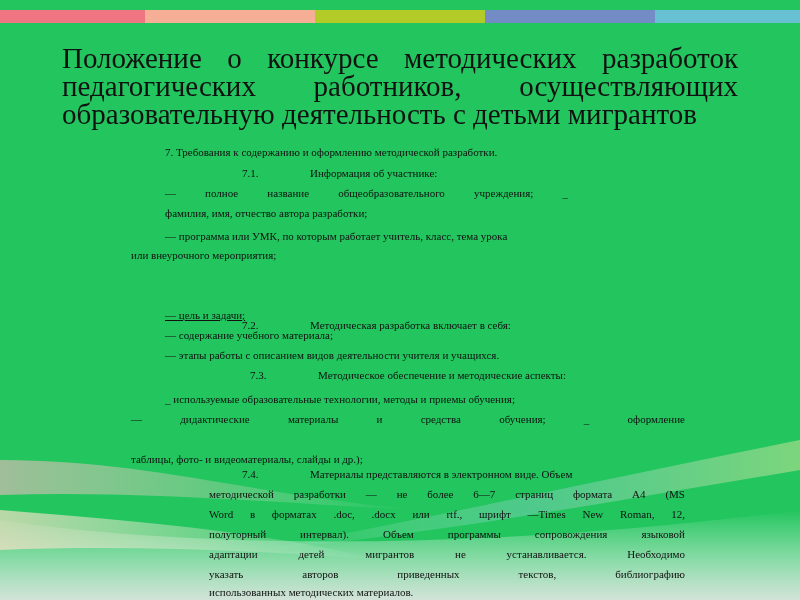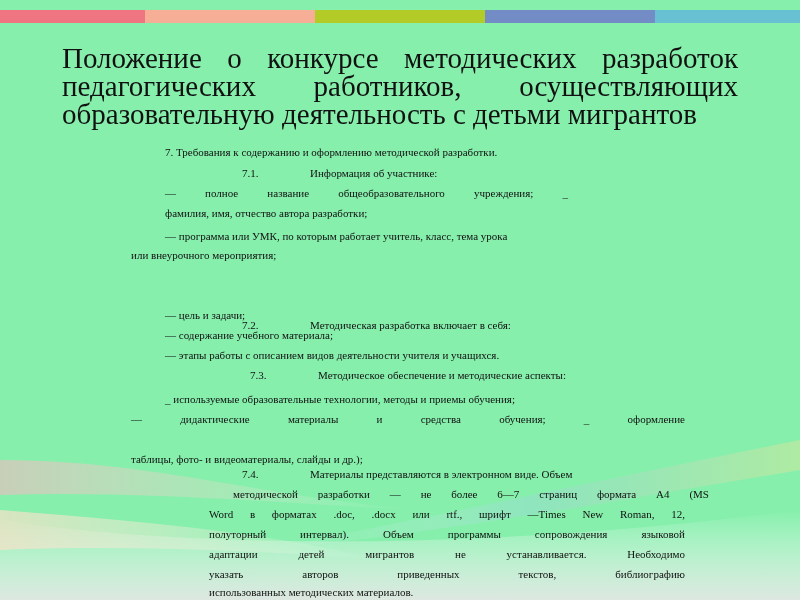--- a/index.html
+++ b/index.html
@@ -12,21 +12,21 @@
     }
     body {
       position: relative;
       font-family: "Liberation Serif", "DejaVu Serif", serif;
       color: #111111;
     }
     .slide {
       position: absolute;
       left: 0; top: 0;
       width: 800px; height: 600px;
-      background: #86efac;
+      background: #22c55e;
       overflow: hidden;
     }
     
     .color-bar {
       position: absolute;
       left: 0; top: 10px;
       width: 800px; height: 13px;
       display: flex;
     }
     .color-bar .seg { height: 100%; }
@@ -129,34 +129,34 @@
       <span class="num">7.1.</span><span>Информация об участнике:</span>
     </div>
     <div class="ln just" style="left:165px;top:183px;width:403px;">— полное название общеобразовательного учреждения; _</div>
     <div class="ln" style="left:165px;top:203px;">фамилия, имя, отчество автора разработки;</div>
     <div class="ln" style="left:165px;top:226px;">— программа или УМК, по которым работает учитель, класс, тема урока</div>
     <div class="ln" style="left:131px;top:245px;">или внеурочного мероприятия;</div>
 
     <div class="ln" style="left:242px;top:285px;margin-top:30px;">
       <span class="num">7.2.</span><span>Методическая разработка включает в себя:</span>
     </div>
-    <div class="ln" style="left:165px;top:305px;">— цель и задачи;</div>
+    <div class="ln" style="left:165px;top:305px;text-decoration:underline;">— цель и задачи;</div>
     <div class="ln" style="left:165px;top:325px;">— содержание учебного материала;</div>
     <div class="ln" style="left:165px;top:345px;">— этапы работы с описанием видов деятельности учителя и учащихся.</div>
 
     <div class="ln" style="left:242px;top:365px;margin-left:8px;">
       <span class="num">7.3.</span><span>Методическое обеспечение и методические аспекты:</span>
     </div>
     <div class="ln" style="left:165px;top:389px;">_ используемые образовательные технологии, методы и приемы обучения;</div>
     <div class="ln just" style="left:131px;top:409px;width:554px;">— дидактические материалы и средства обучения; _ оформление</div>
     <div class="ln" style="left:131px;top:449px;">таблицы, фото- и видеоматериалы, слайды и др.);</div>
 
     <div class="ln" style="left:242px;top:464px;">
       <span class="num">7.4.</span><span>Материалы представляются в электронном виде. Объем</span>
     </div>
-    <div class="ln just" style="left:209px;top:484px;width:476px;margin-left:24px;">методической разработки — не более 6—7 страниц формата А4 (MS</div>
+    <div class="ln just" style="left:209px;top:484px;width:476px;">методической разработки — не более 6—7 страниц формата А4 (MS</div>
     <div class="ln just" style="left:209px;top:504px;width:476px;">Word в форматах .doc, .docx или rtf., шрифт —Times New Roman, 12,</div>
     <div class="ln just" style="left:209px;top:524px;width:476px;">полуторный интервал). Объем программы сопровождения языковой</div>
     <div class="ln just" style="left:209px;top:544px;width:476px;">адаптации детей мигрантов не устанавливается. Необходимо</div>
     <div class="ln just" style="left:209px;top:564px;width:476px;">указать авторов приведенных текстов, библиографию</div>
     <div class="ln" style="left:209px;top:582px;">использованных методических материалов.</div>
   </div>
 </div>
 
 </body></html>

